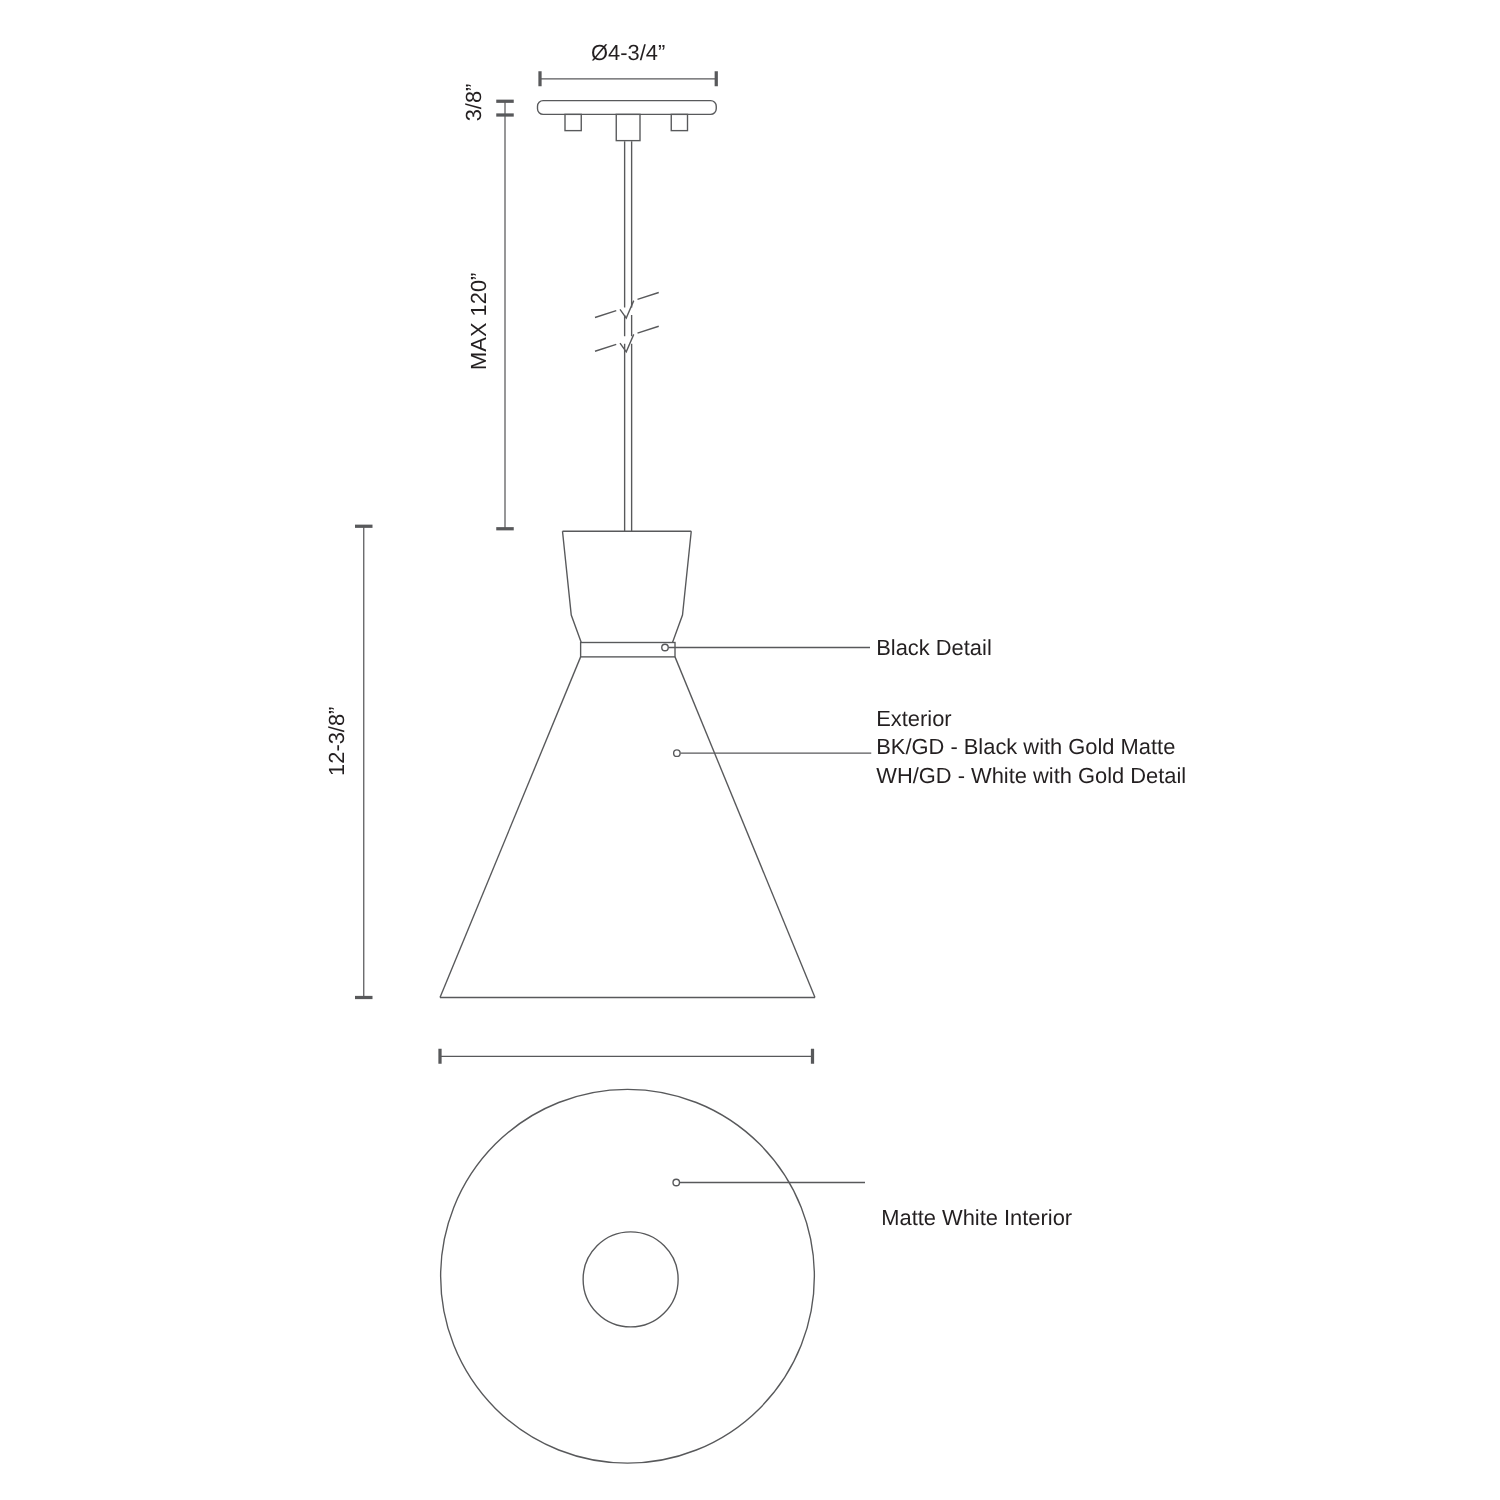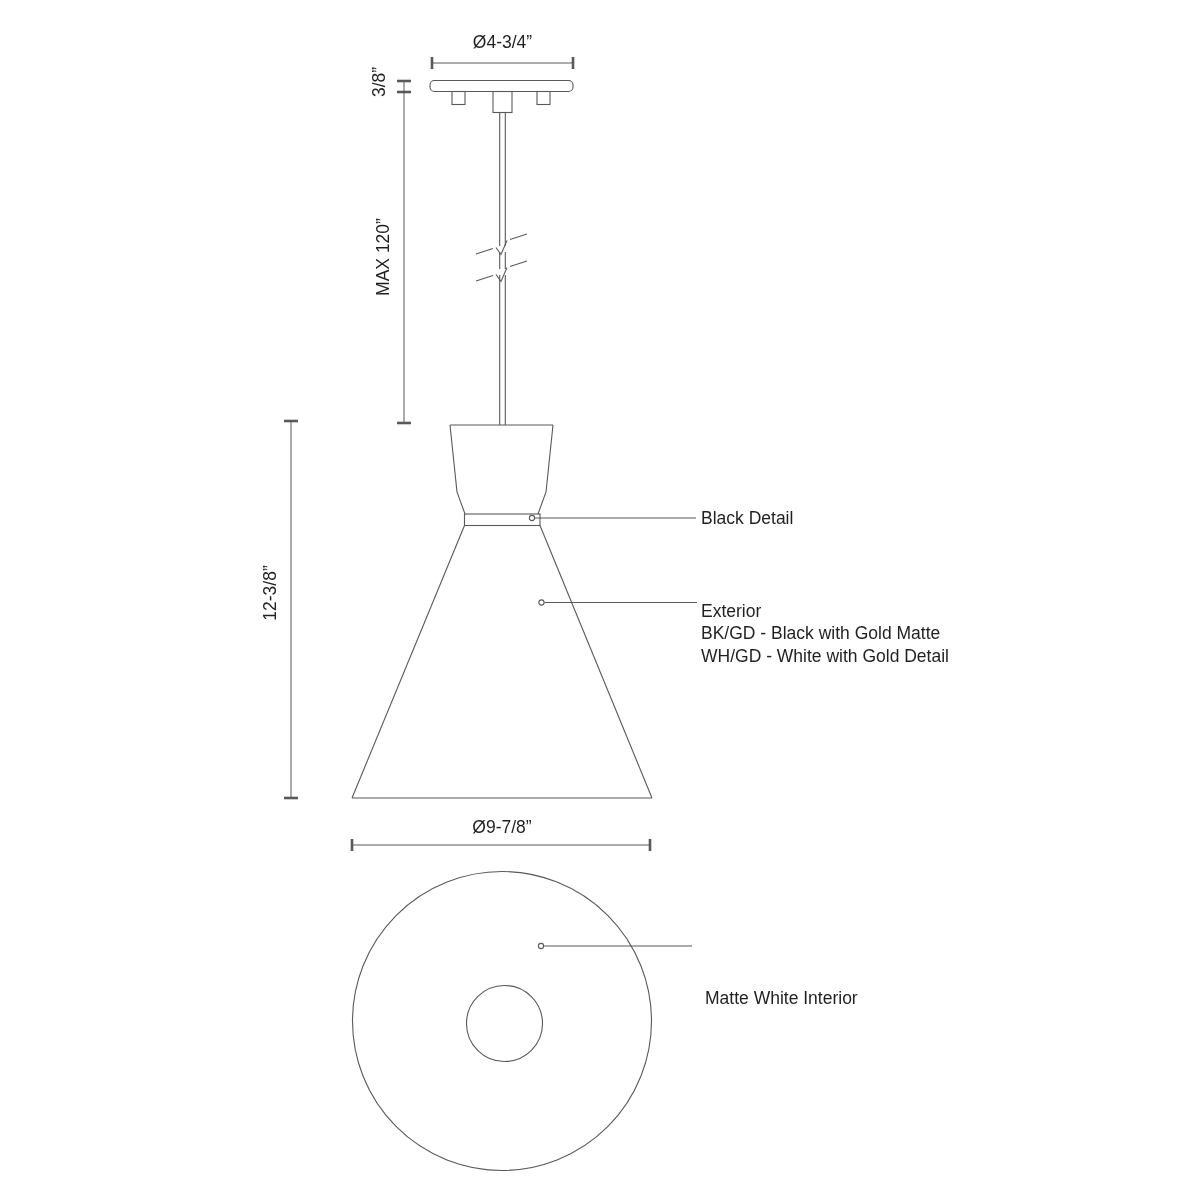--- a/index.html
+++ b/index.html
@@ -124,25 +124,24 @@
   </svg>
 
   <div class="lbl center" style="left:432px;top:32px;width:141px;">Ø4-3/4”</div>
 
   <div class="lbl vert" style="left:379px;top:82px;">3/8”</div>
 
   <div class="lbl vert" style="left:383px;top:257px;">MAX 120”</div>
 
   <div class="lbl vert" style="left:270px;top:593px;">12-3/8”</div>
 
-  <div class="lbl center" style="left:352px;top:817px;width:300px;">Ø9-7/8”</div>
 
   <div class="lbl" style="left:701px;top:508px;">Black Detail</div>
 
-  <div class="lbl callout-block" style="left:701px;top:564px;margin-top:36px;">
+  <div class="lbl callout-block" style="left:701px;top:564px;">
     <div class="line">Exterior</div>
     <div class="line">BK/GD - Black with Gold Matte</div>
     <div class="line">WH/GD - White with Gold Detail</div>
   </div>
 
-  <div class="lbl" style="left:705px;top:988px;">Matte White Interior</div>
+  <div class="lbl" style="left:705px;top:964px;">Matte White Interior</div>
 
 </div>
 
 </body></html>

